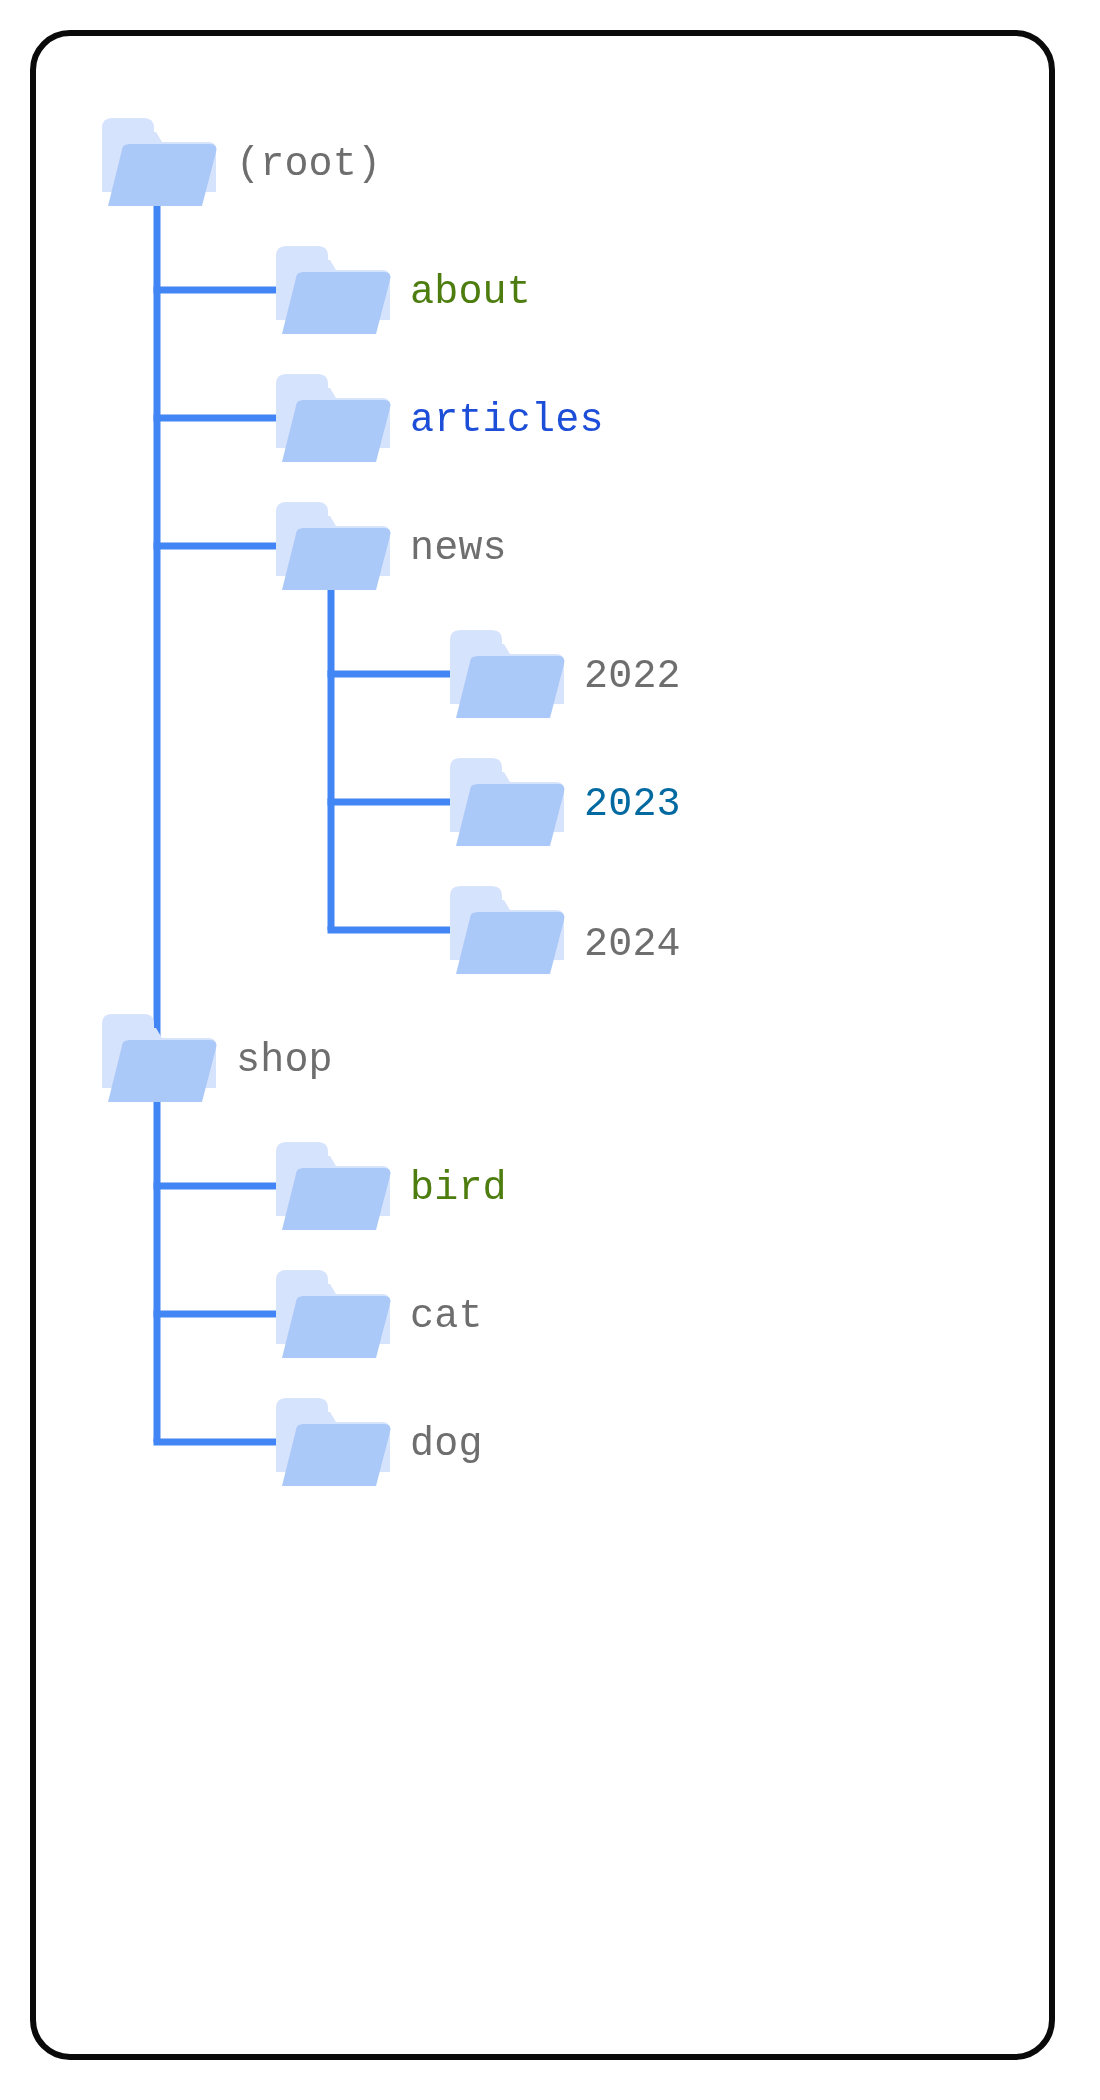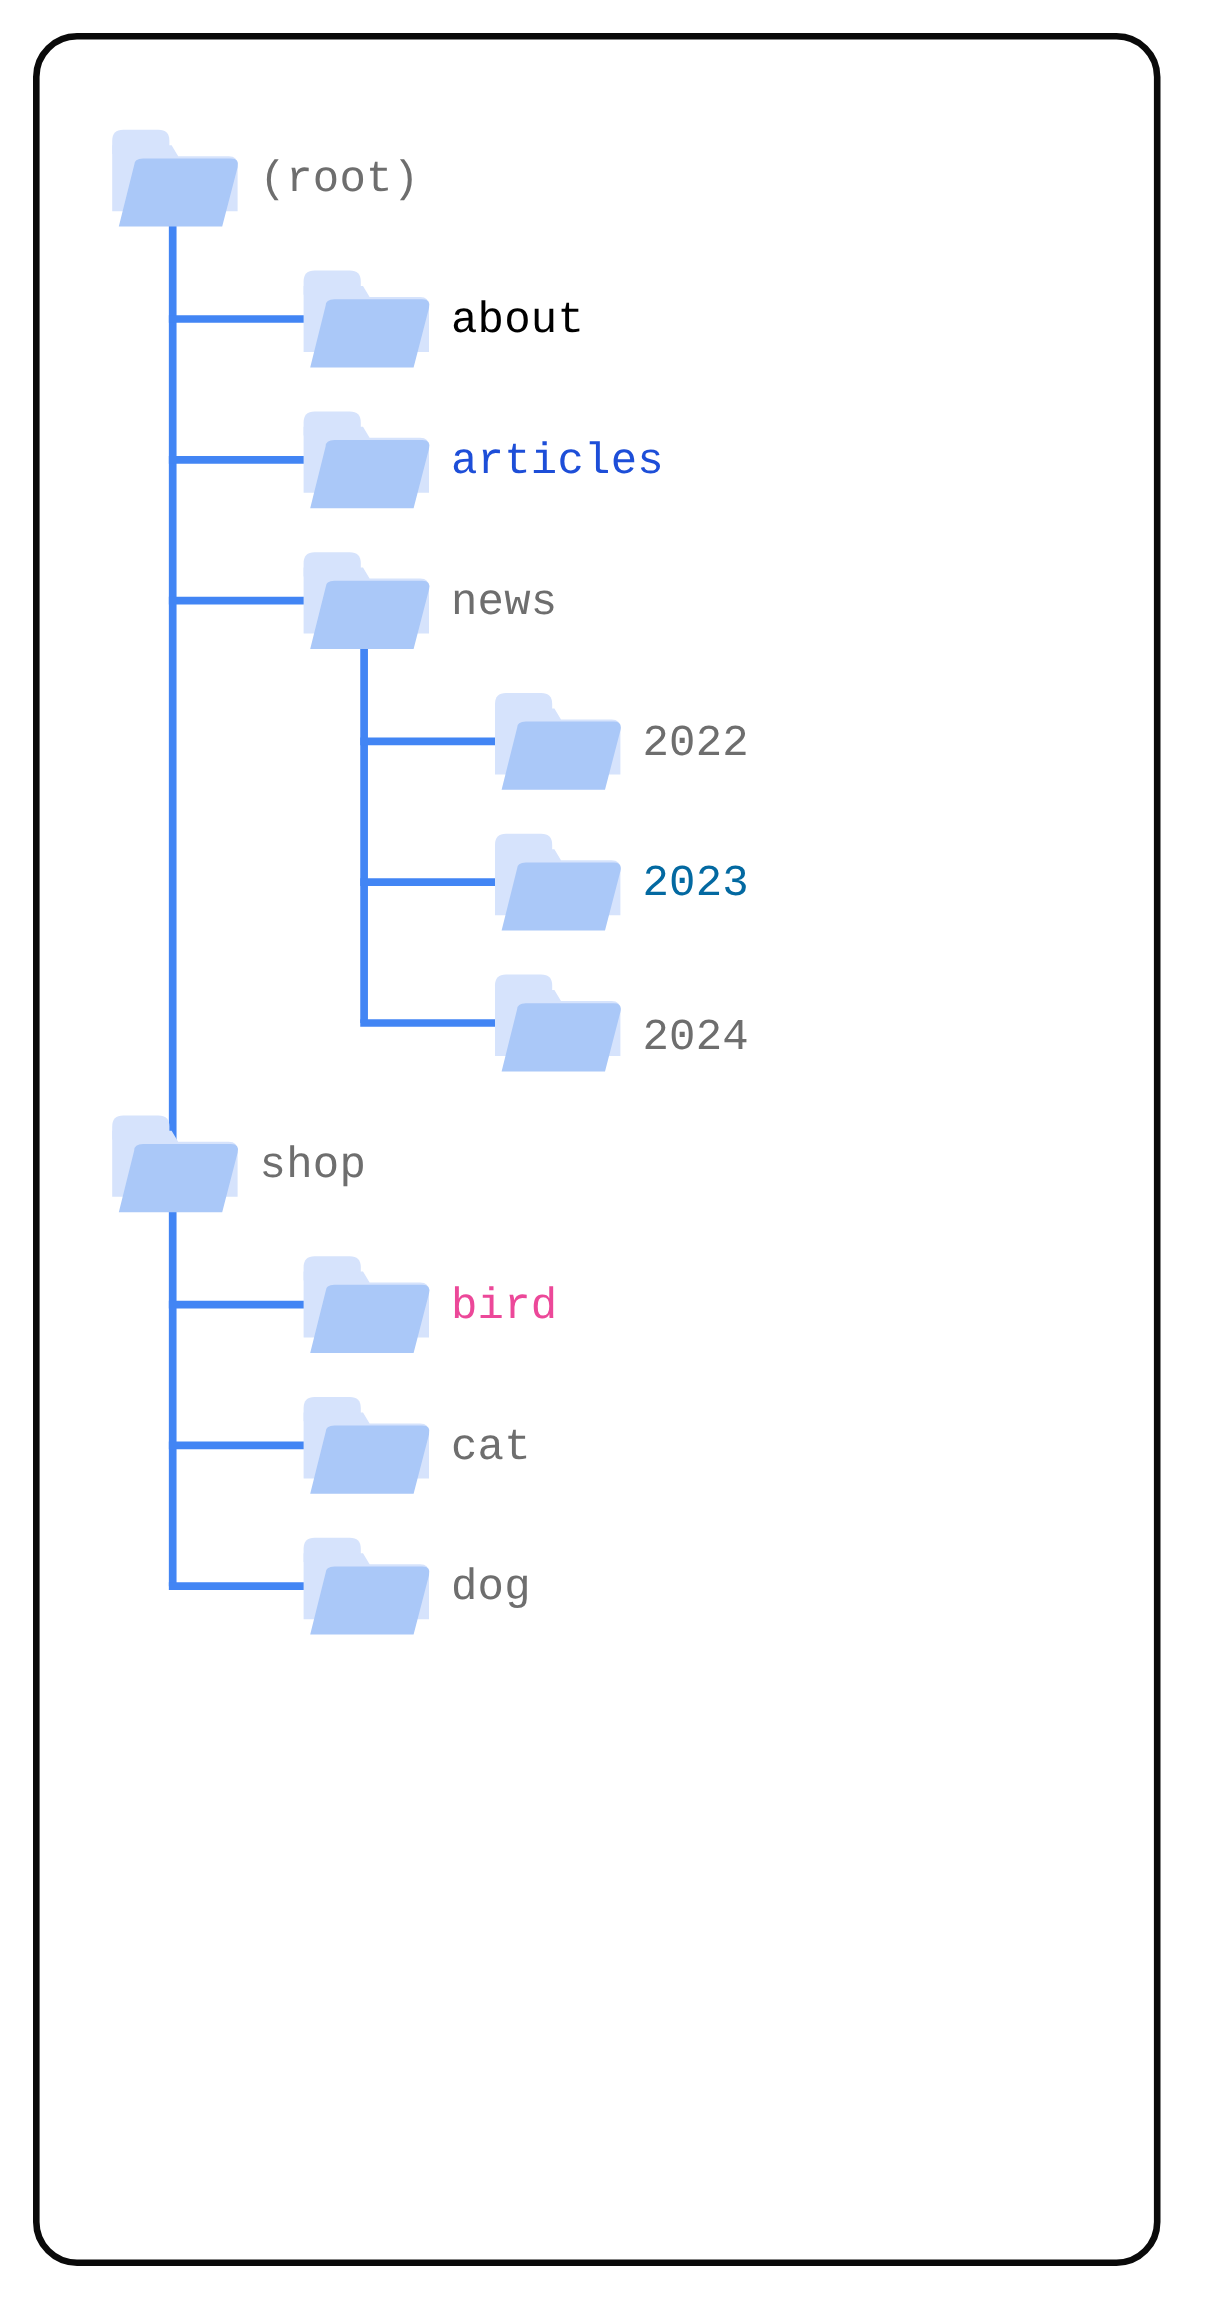--- a/index.html
+++ b/index.html
@@ -105,21 +105,21 @@
   </div>
 
   <div class="node" style="left: 274px; top: 224px;">
     <span class="folder-icon">
       <svg viewBox="0 0 120 100" xmlns="http://www.w3.org/2000/svg">
         <path class="fi-back-tab" d="M2 14 Q2 4 12 4 L44 4 Q54 4 54 14 L54 26 L2 26 Z" fill="#d6e3fc"></path>
         <path class="fi-back-body" d="M2 18 L56 18 L62 28 L108 28 Q116 28 116 36 L116 78 L2 78 Z" fill="#d6e3fc"></path>
         <path class="fi-front" d="M22 36 Q22 30 30 30 L110 30 Q118 30 116 38 L102 92 L8 92 L22 36 Z" fill="#aac8f8"></path>
       </svg>
     </span>
-    <span class="node-label" style="color: #000000;">about</span>
+    <span class="node-label" style="color: #4d7c0f;">about</span>
   </div>
 
   <div class="node" style="left: 274px; top: 352px;">
     <span class="folder-icon">
       <svg viewBox="0 0 120 100" xmlns="http://www.w3.org/2000/svg">
         <path class="fi-back-tab" d="M2 14 Q2 4 12 4 L44 4 Q54 4 54 14 L54 26 L2 26 Z" fill="#d6e3fc"></path>
         <path class="fi-back-body" d="M2 18 L56 18 L62 28 L108 28 Q116 28 116 36 L116 78 L2 78 Z" fill="#d6e3fc"></path>
         <path class="fi-front" d="M22 36 Q22 30 30 30 L110 30 Q118 30 116 38 L102 92 L8 92 L22 36 Z" fill="#aac8f8"></path>
       </svg>
     </span>
@@ -182,21 +182,21 @@
   </div>
 
   <div class="node" style="left: 274px; top: 1120px;">
     <span class="folder-icon">
       <svg viewBox="0 0 120 100" xmlns="http://www.w3.org/2000/svg">
         <path class="fi-back-tab" d="M2 14 Q2 4 12 4 L44 4 Q54 4 54 14 L54 26 L2 26 Z" fill="#d6e3fc"></path>
         <path class="fi-back-body" d="M2 18 L56 18 L62 28 L108 28 Q116 28 116 36 L116 78 L2 78 Z" fill="#d6e3fc"></path>
         <path class="fi-front" d="M22 36 Q22 30 30 30 L110 30 Q118 30 116 38 L102 92 L8 92 L22 36 Z" fill="#aac8f8"></path>
       </svg>
     </span>
-    <span class="node-label" style="color: #ec4899;">bird</span>
+    <span class="node-label" style="color: #4d7c0f;">bird</span>
   </div>
 
   <div class="node" style="left: 274px; top: 1248px;">
     <span class="folder-icon">
       <svg viewBox="0 0 120 100" xmlns="http://www.w3.org/2000/svg">
         <path class="fi-back-tab" d="M2 14 Q2 4 12 4 L44 4 Q54 4 54 14 L54 26 L2 26 Z" fill="#d6e3fc"></path>
         <path class="fi-back-body" d="M2 18 L56 18 L62 28 L108 28 Q116 28 116 36 L116 78 L2 78 Z" fill="#d6e3fc"></path>
         <path class="fi-front" d="M22 36 Q22 30 30 30 L110 30 Q118 30 116 38 L102 92 L8 92 L22 36 Z" fill="#aac8f8"></path>
       </svg>
     </span>

